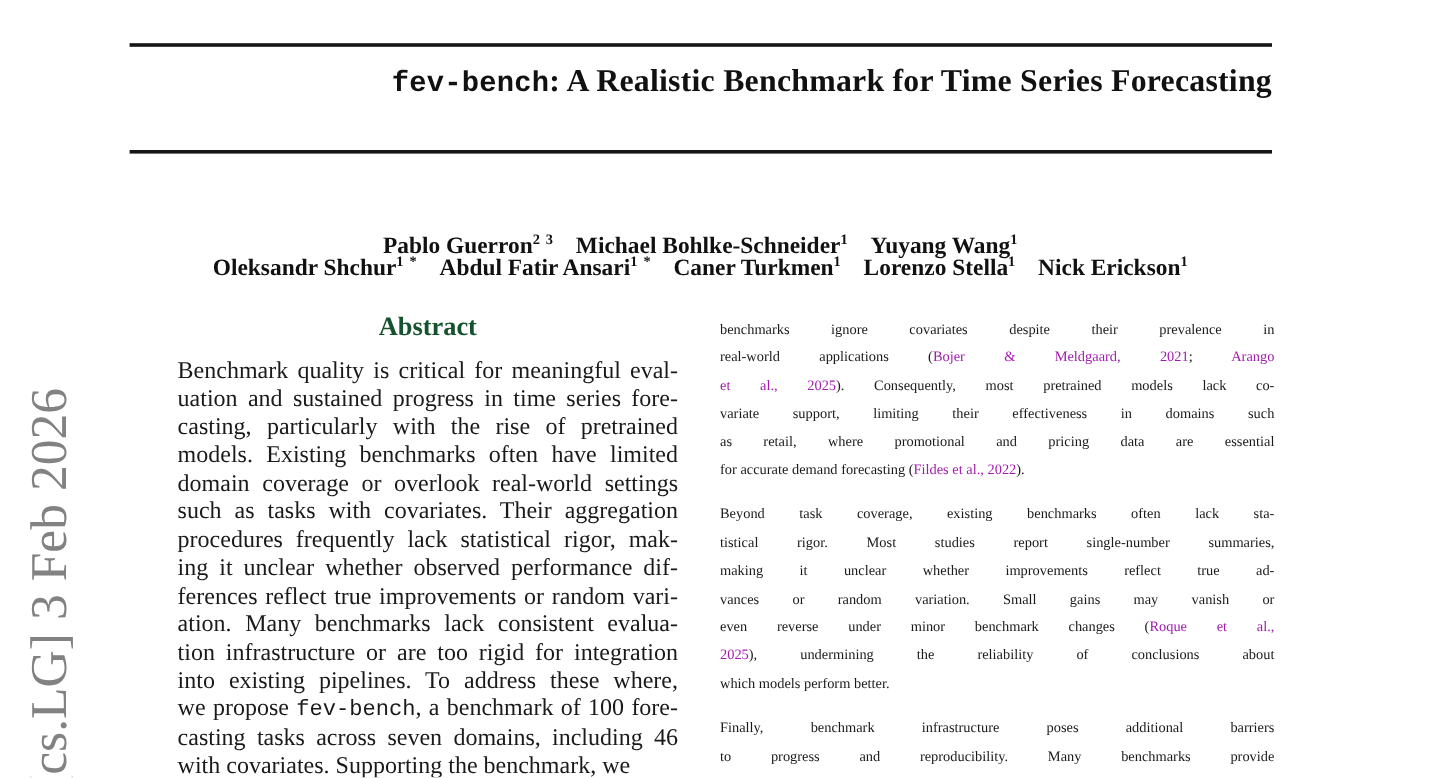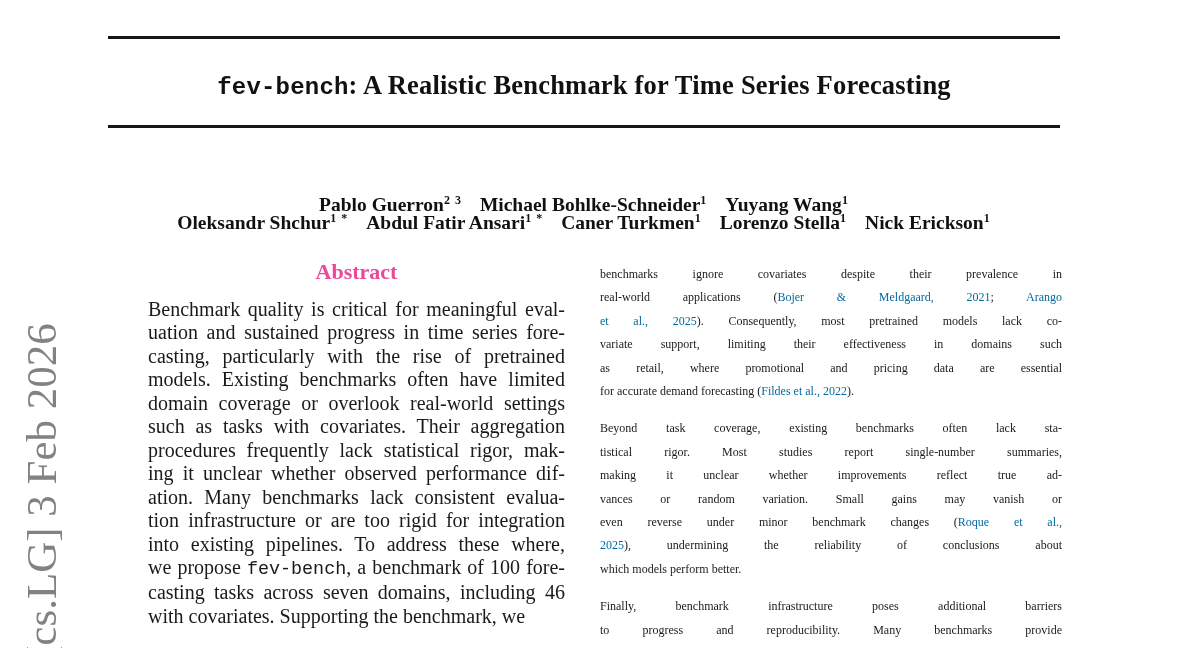--- a/index.html
+++ b/index.html
@@ -6,53 +6,53 @@
   .page {
     position:relative; width:1200px; height:648px; overflow:hidden;
     background:#ffffff; color:#161616;
     font-family:"Liberation Serif", serif;
   }
   .rule { position:absolute; left:108px; width:952px; height:3px; background:#161616; }
   .rule-top { top:36px; }
   .rule-title { top:125px; }
 
   .title {
-    position:absolute; top:70px; left:108px; width:952px; margin:0;
-    text-align:center; font-size:26.5px; font-weight:bold; color:#111111;
+    position:absolute; top:52px; left:108px; width:952px; margin:0;
+    text-align:right; font-size:26.5px; font-weight:bold; color:#111111;
     letter-spacing:0.2px;
   }
   .title .mono { font-family:"Liberation Mono", monospace; font-size:24px; }
 
   .authors {
     position:absolute; left:108px; width:952px; text-align:center;
     font-weight:bold; font-size:19.5px; color:#111111; white-space:nowrap;
   }
   .authors-line1 { top:167px;margin-top:43px; }
   .authors-line2 { top:192px; }
   .author { margin:0 9px; }
   .author sup { font-size:12px; font-weight:bold; letter-spacing:1px; }
 
   .abstract-col { position:absolute; left:148px; top:259px; width:417px; }
   .abstract-heading {
     margin:0 0 13px 0; text-align:center;
-    font-size:22px; font-weight:bold; color:#ec4899;
+    font-size:22px; font-weight:bold; color:#14532d;
   }
 
   .right-col { position:absolute; left:600px; top:263px; width:462px; }
   .body-par { margin:0 0 14px 0; }
 
   .tline {
     font-size:20px; line-height:23.45px;
     text-align:justify; text-align-last:justify;
     color:#1a1a1a;
   }
   .right-col .tline { font-size:12px; line-height:23.4px; }
   .tline.last { text-align-last:left; }
   .mono-inline { font-family:"Liberation Mono", monospace; font-size:0.92em; }
-  .cite { color:#0369a1; }
+  .cite { color:#a21caf; }
 
   .arxiv-sidebar {
     position:absolute; left:16px; top:660px;
     transform:rotate(-90deg); transform-origin:0 0;
     white-space:nowrap;
     font-size:43px; line-height:52px; color:#828282;
     font-family:"Liberation Serif", serif;
   }
 </style>
 </head>
@@ -75,20 +75,21 @@
     <h2 class="abstract-heading">Abstract</h2>
     <div id="abstract-body">
         <div class="tline"><span>Benchmark quality is critical for meaningful eval-</span></div>
         <div class="tline"><span>uation and sustained progress in time series fore-</span></div>
         <div class="tline"><span>casting, particularly with the rise of pretrained</span></div>
         <div class="tline"><span>models. Existing benchmarks often have limited</span></div>
         <div class="tline"><span>domain coverage or overlook real-world settings</span></div>
         <div class="tline"><span>such as tasks with covariates. Their aggregation</span></div>
         <div class="tline"><span>procedures frequently lack statistical rigor, mak-</span></div>
         <div class="tline"><span>ing it unclear whether observed performance dif-</span></div>
+        <div class="tline"><span>ferences reflect true improvements or random vari-</span></div>
         <div class="tline"><span>ation. Many benchmarks lack consistent evalua-</span></div>
         <div class="tline"><span>tion infrastructure or are too rigid for integration</span></div>
         <div class="tline"><span>into existing pipelines. To address these where,</span></div>
         <div class="tline"><span>we propose </span><span class="mono-inline">fev-bench</span><span>, a benchmark of 100 fore-</span></div>
         <div class="tline"><span>casting tasks across seven domains, including 46</span></div>
         <div class="tline last"><span>with covariates. Supporting the benchmark, we</span></div>
       </div>
   </div>
 
   <div class="right-col" id="right-col">

